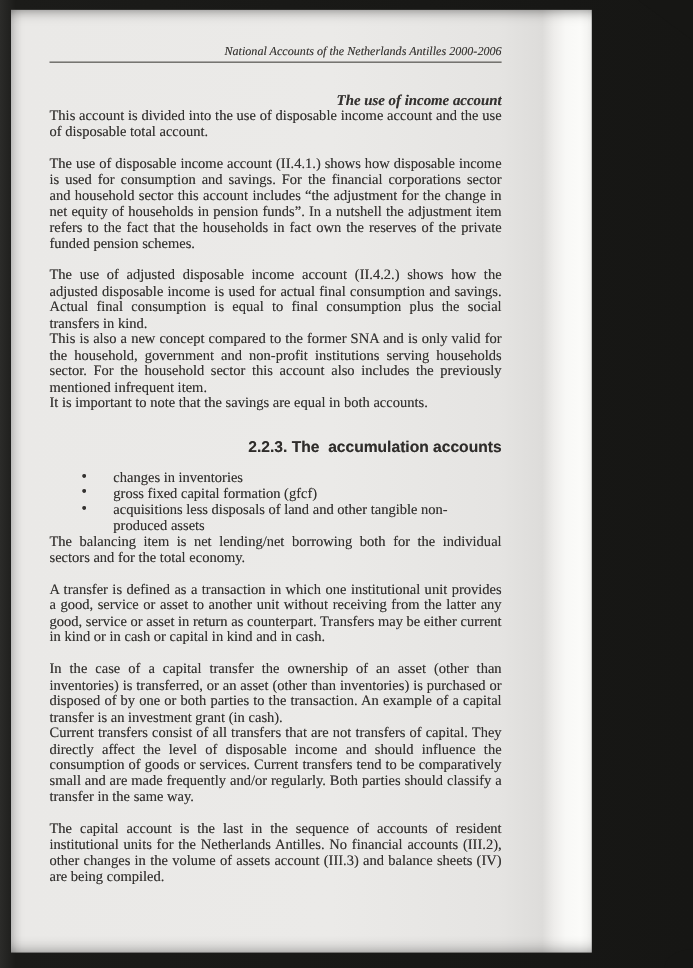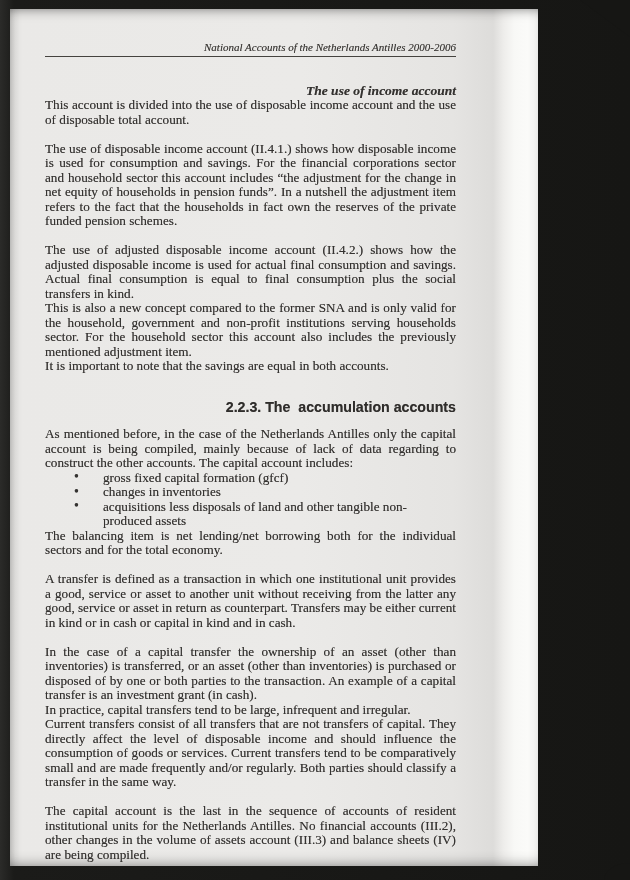--- a/index.html
+++ b/index.html
@@ -97,39 +97,37 @@
 
     <div class="running-head">National Accounts of the Netherlands Antilles 2000-2006</div>
 
     <div class="subheading">The use of income account</div>
 
     <p>This account is divided into the use of disposable income account and the use of disposable total account.</p>
 
     <p class="gap">The use of disposable income account (II.4.1.) shows how disposable income is used for consumption and savings. For the financial corporations sector and household sector this account includes “the adjustment for the change in net equity of households in pension funds”. In a nutshell the adjustment item refers to the fact that the households in fact own the reserves of the private funded pension schemes.</p>
 
     <p class="gap">The use of adjusted disposable income account (II.4.2.) shows how the adjusted disposable income is used for actual final consumption and savings. Actual final consumption is equal to final consumption plus the social transfers in kind.</p>
-    <p>This is also a new concept compared to the former SNA and is only valid for the household, government and non-profit institutions serving households sector. For the household sector this account also includes the previously mentioned adjustment item.</p>
+    <p>This is also a new concept compared to the former SNA and is only valid for the household, government and non-profit institutions serving households sector. For the household sector this account also includes the previously mentioned infrequent item.</p>
     <p>It is important to note that the savings are equal in both accounts.</p>
 
     <div class="section-heading">2.2.3. The  accumulation accounts</div>
 
-    <p>As mentioned before, in the case of the Netherlands Antilles only the capital account is being compiled, mainly because of lack of data regarding to construct the other accounts. The capital account includes:</p>
 
     <ul class="bullets">
+      <li>changes in inventories</li>
       <li>gross fixed capital formation (gfcf)</li>
-      <li>changes in inventories</li>
       <li>acquisitions less disposals of land and other tangible non-produced assets</li>
     </ul>
 
     <p>The balancing item is net lending/net borrowing both for the individual sectors and for the total economy.</p>
 
     <p class="gap">A transfer is defined as a transaction in which one institutional unit provides a good, service or asset to another unit without receiving from the latter any good, service or asset in return as counterpart. Transfers may be either current in kind or in cash or capital in kind and in cash.</p>
 
     <p class="gap">In the case of a capital transfer the ownership of an asset (other than inventories) is transferred, or an asset (other than inventories) is purchased or disposed of by one or both parties to the transaction. An example of a capital transfer is an investment grant (in cash).</p>
-    <p>In practice, capital transfers tend to be large, infrequent and irregular.</p>
     <p>Current transfers consist of all transfers that are not transfers of capital. They directly affect the level of disposable income and should influence the consumption of goods or services. Current transfers tend to be comparatively small and are made frequently and/or regularly. Both parties should classify a transfer in the same way.</p>
 
     <p class="gap">The capital account is the last in the sequence of accounts of resident institutional units for the Netherlands Antilles. No financial accounts (III.2), other changes in the volume of assets account (III.3) and balance sheets (IV) are being compiled.</p>
 
   </div>
 </div>
 
 <div class="wedge-top-right"></div>
 <div class="curl-bottom-right"></div>
 

